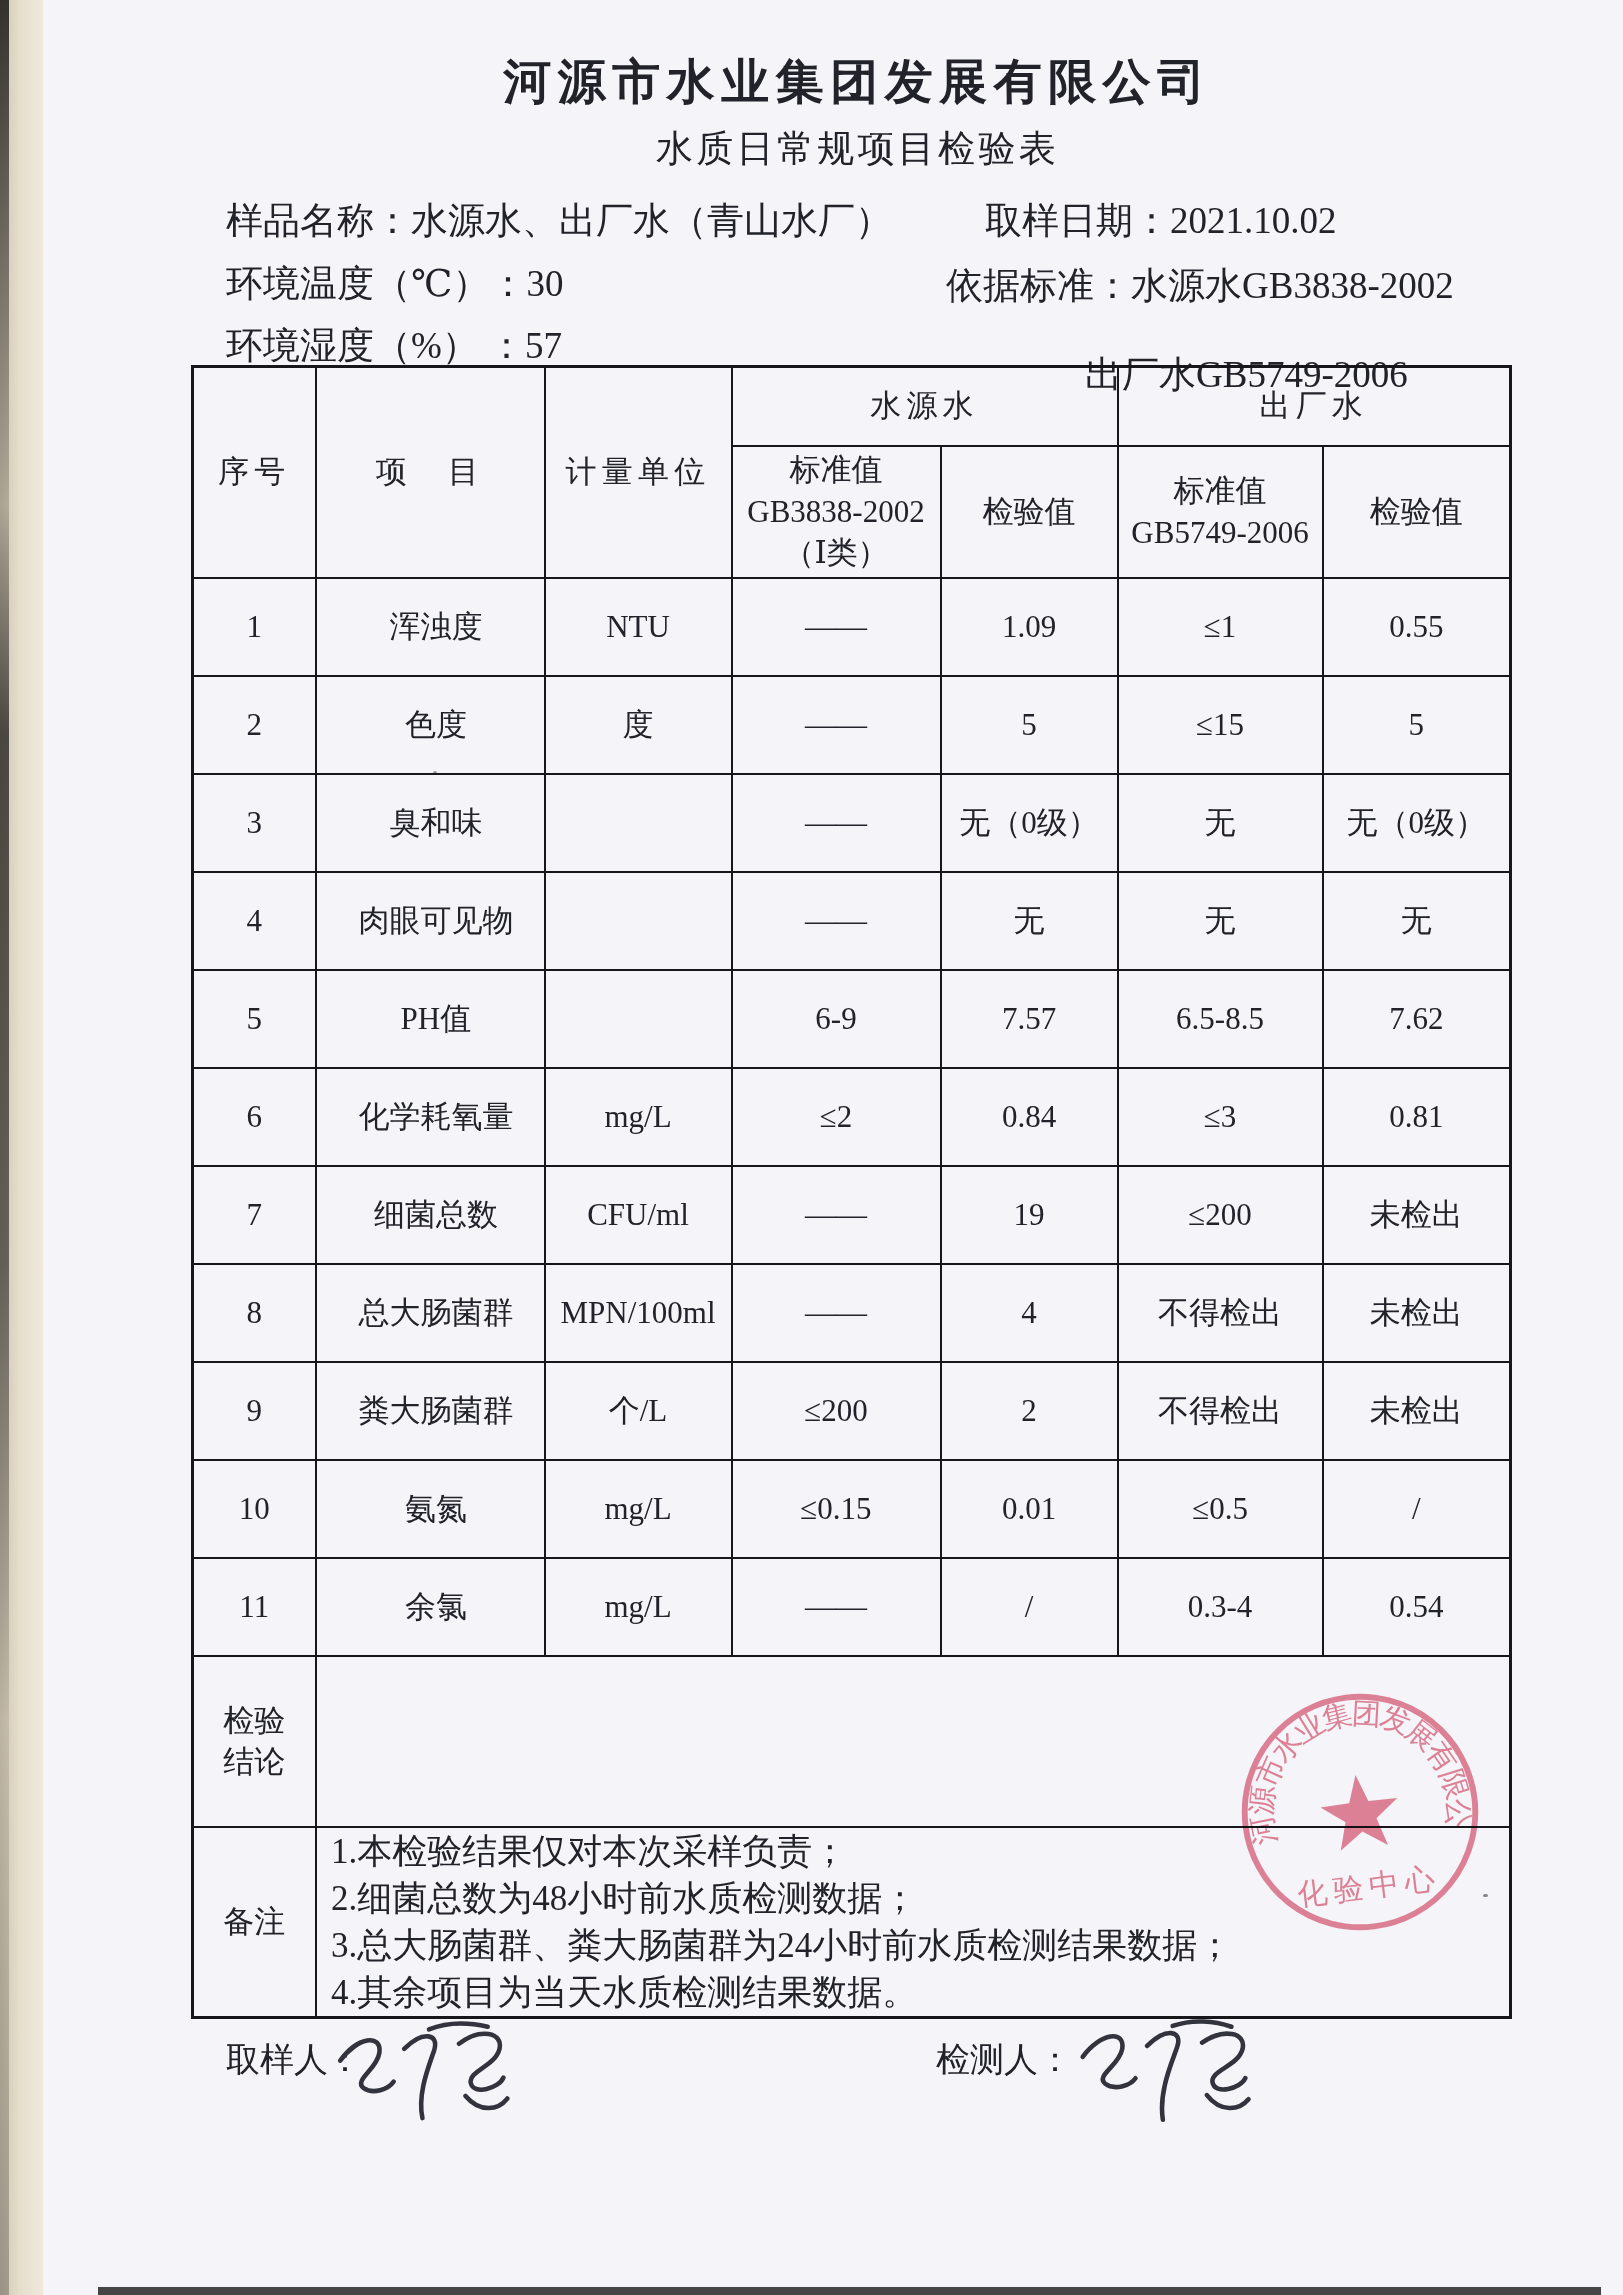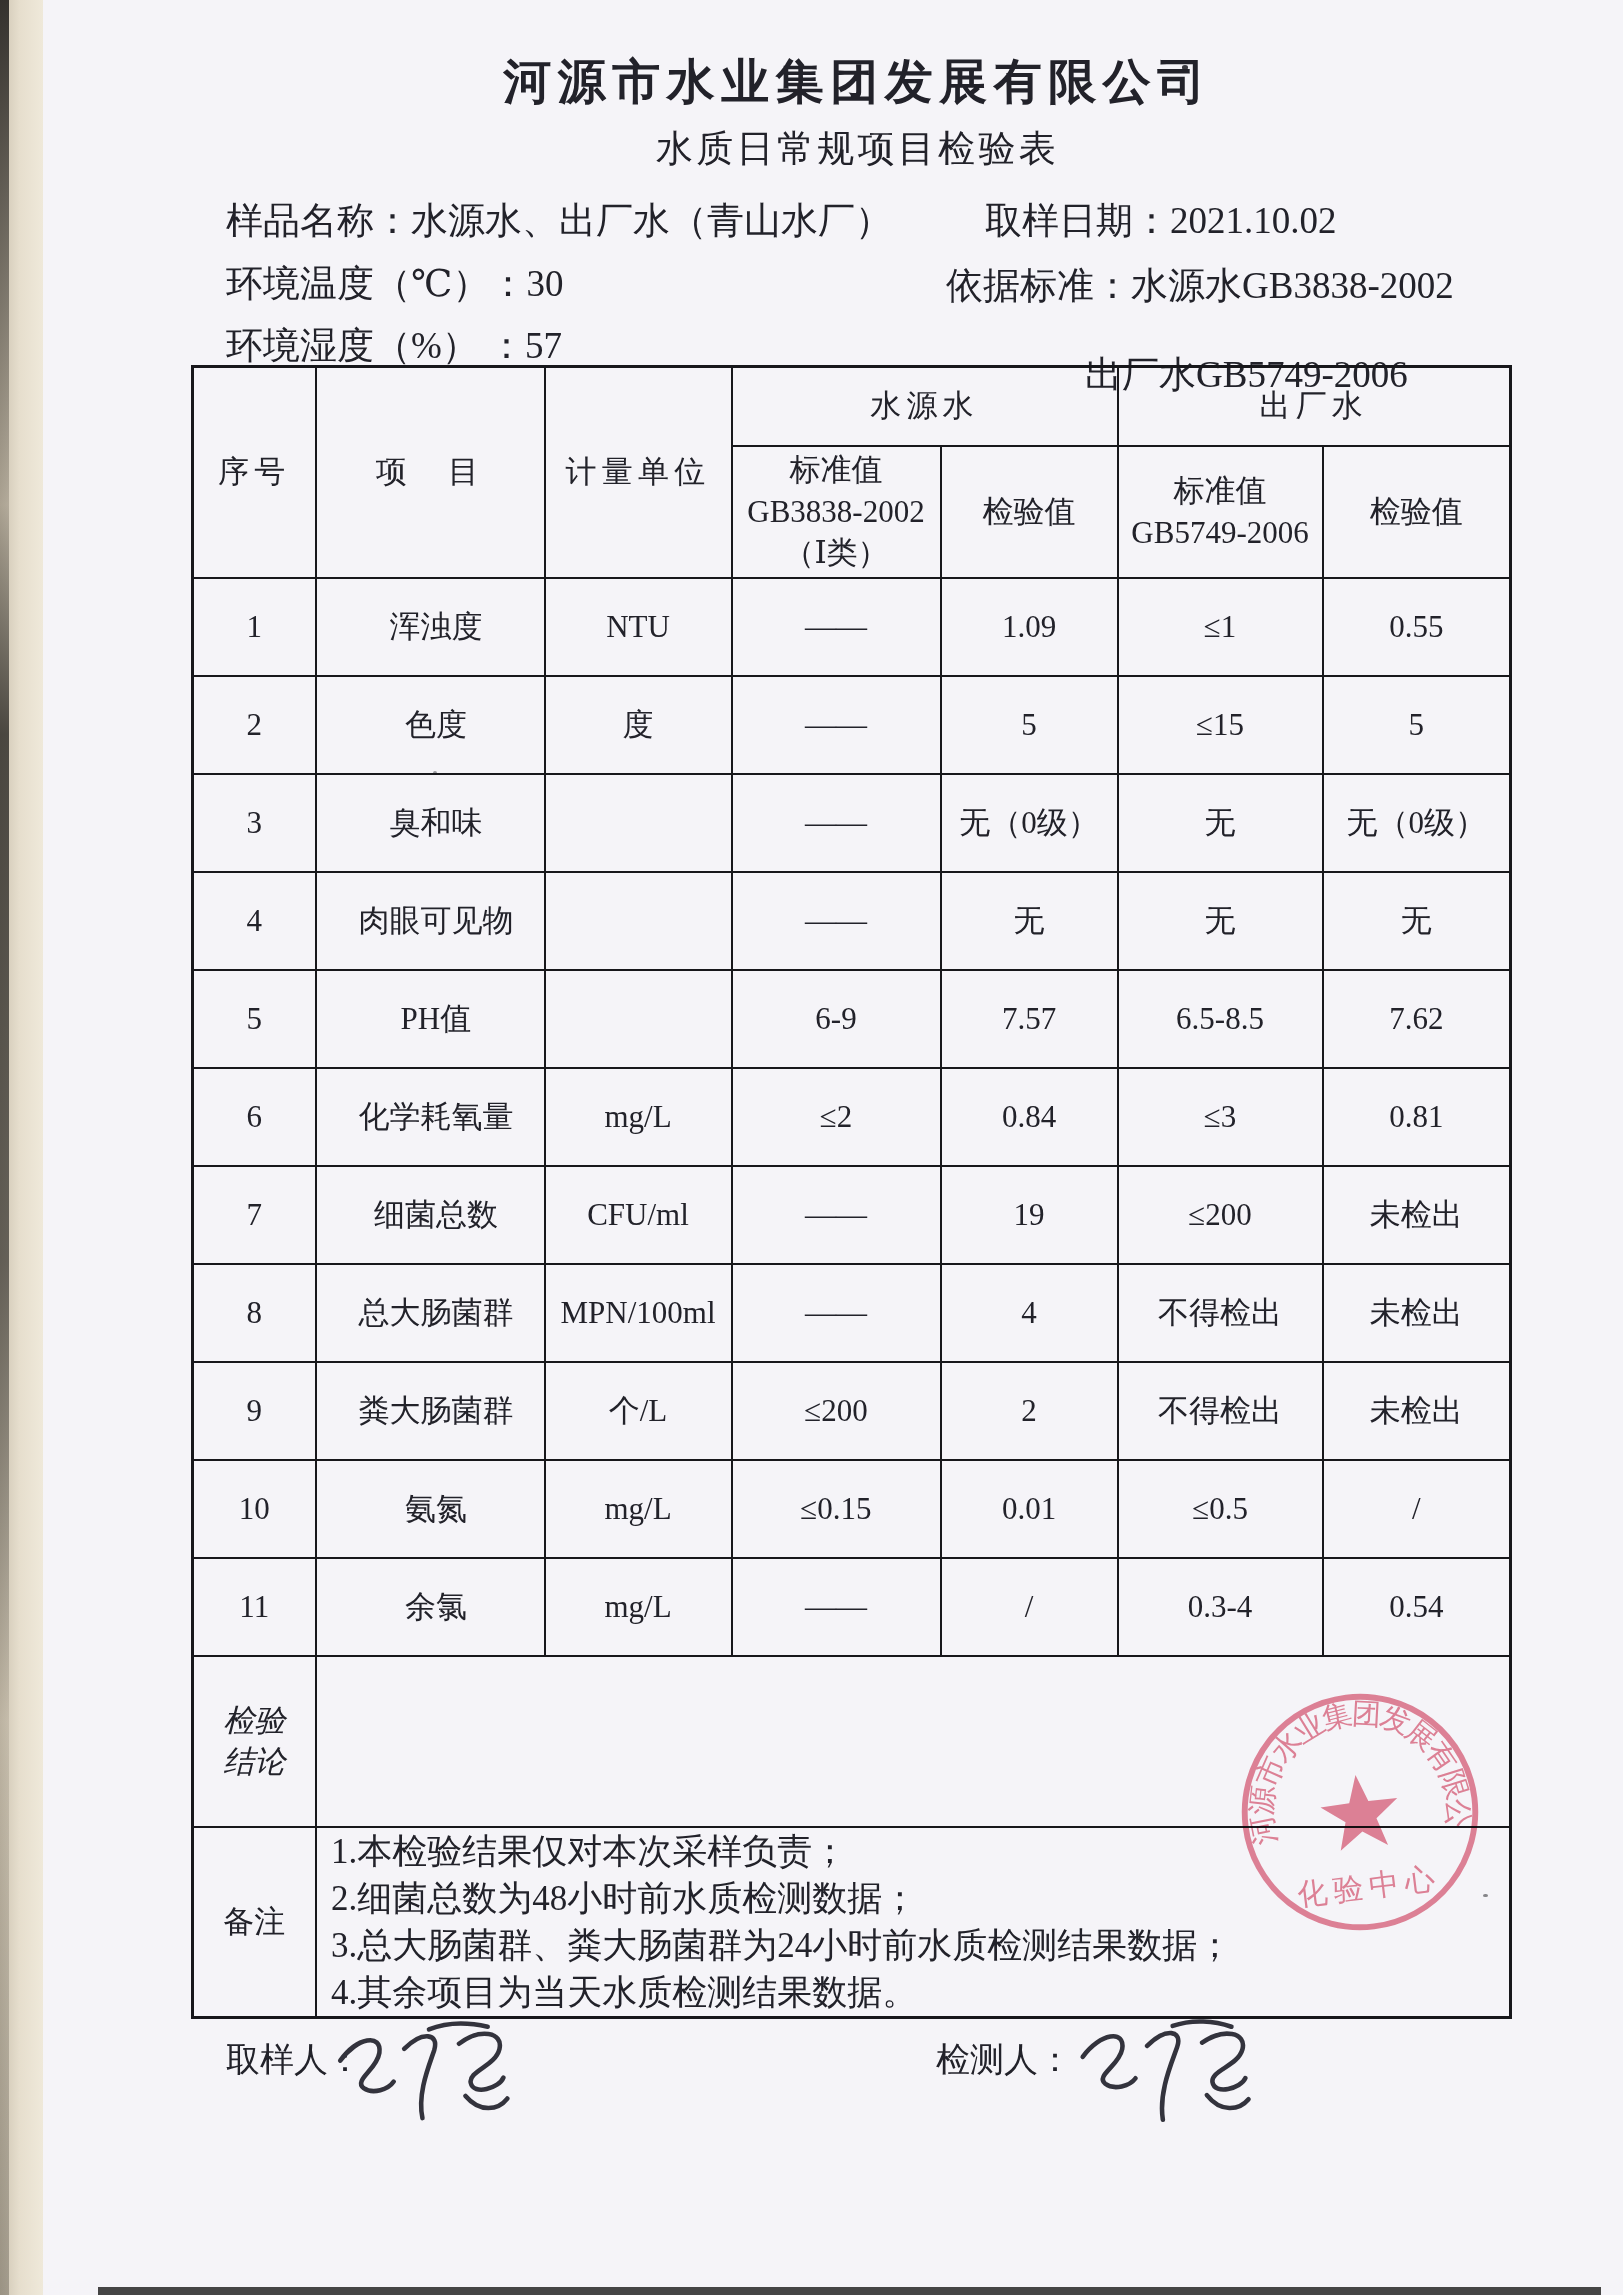--- a/index.html
+++ b/index.html
@@ -24,21 +24,21 @@
   table.report{border-collapse:collapse;table-layout:fixed;width:100%;height:100%;
          border:3.9px solid #17171b;}
   table.report th,table.report td{border:2px solid #17171b;border-top-width:2.6px;border-bottom-width:2.6px;
          text-align:center;vertical-align:middle;font-weight:normal;
          font-size:31px;padding:0;line-height:1.35;overflow:hidden;}
   .hdr-group{height:79px;font-size:31px;letter-spacing:5.2px;}
   .hdr-main{height:132px;}
   .hdr-std{font-size:28px;line-height:1.5;}
   .bold-cell{font-weight:bold;}
   .item-cell{text-align:left;padding-left:11.8px !important;}
-  .concl-row{height:171px;font-style:italic;}
+  .concl-row{height:171px;}
   .concl-label{font-size:31px;line-height:1.55;}
   .remarks-row{height:189px;}
   .remarks-cell{text-align:left !important;padding-left:14.4px !important;}
   .remarks-cell .rl{font-size:35px;line-height:47px;white-space:nowrap;}
 
   .footer-label{position:absolute;font-size:34px;white-space:nowrap;}
   .sig{position:absolute;}
   .stamp{position:absolute;left:1229px;top:1681px;width:262px;height:262px;
          mix-blend-mode:multiply;opacity:.88;}
 </style>

